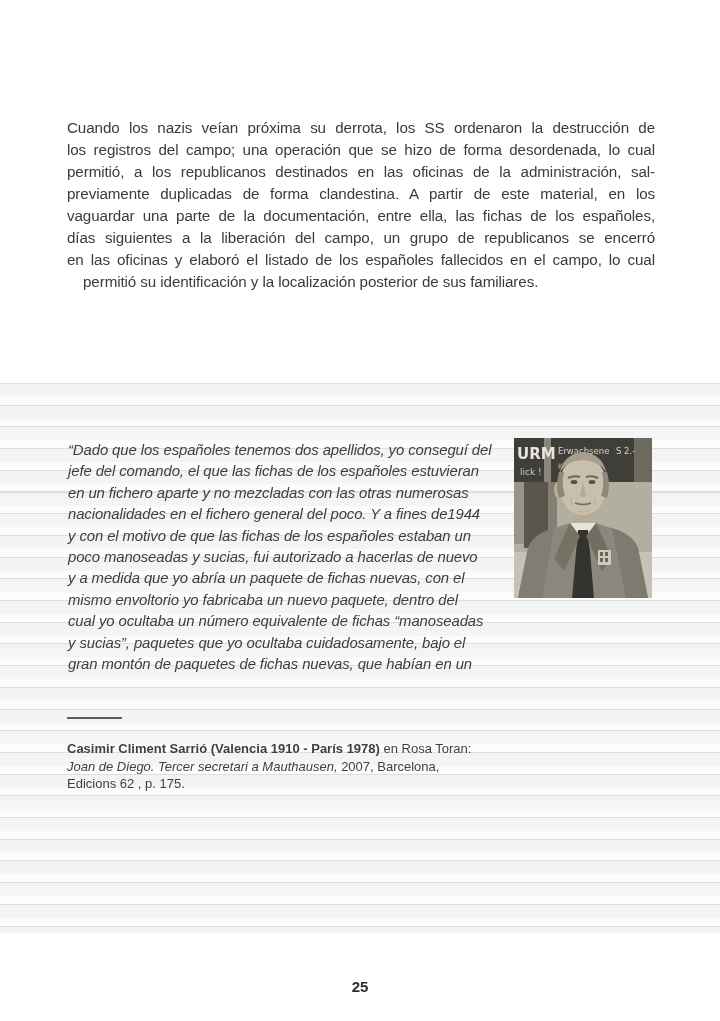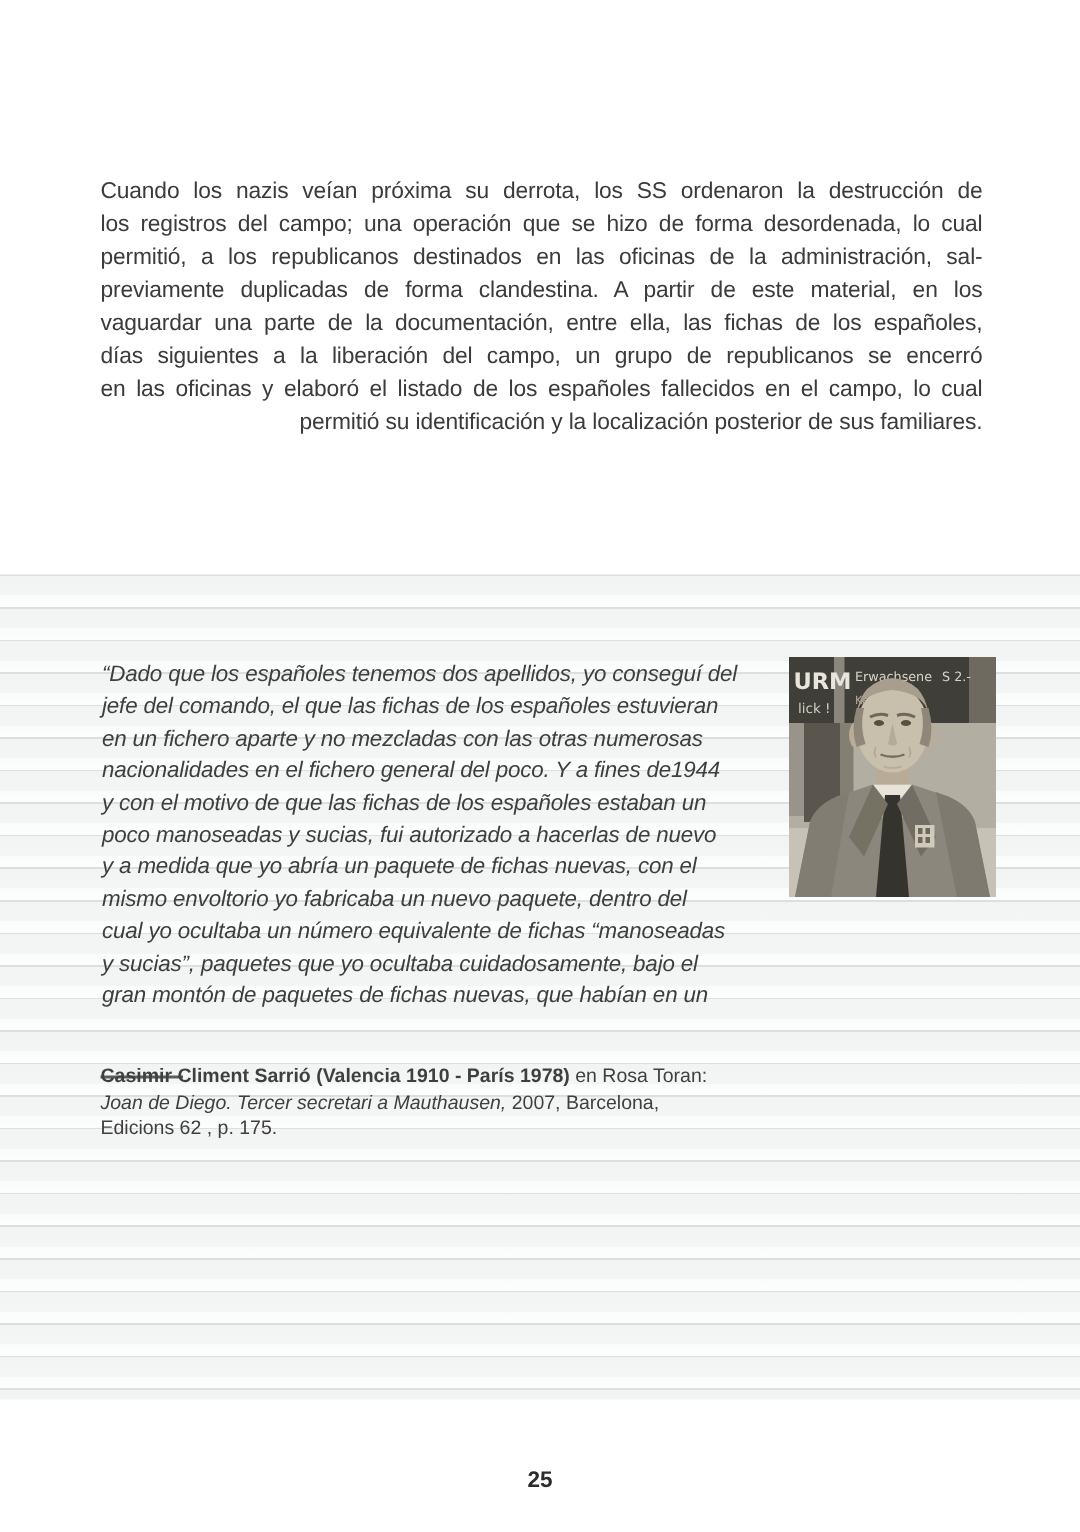--- a/index.html
+++ b/index.html
@@ -11,50 +11,50 @@
     overflow:hidden;
     border-radius:30px;
   }
   
   .intro{
     position:absolute;left:67px;top:117px;width:588px;
     font-size:15.2px;line-height:22px;color:#3b3b3b;
     letter-spacing:-0.1px;
   }
   .intro .jline{text-align:justify;text-align-last:justify;}
-  .intro .lastline{text-align:right;}
+  .intro .lastline{text-align:left;margin-left:16px;}
   
   .ruled{
     position:absolute;left:0;top:383px;width:720px;height:550px;
     background:repeating-linear-gradient(
       to bottom,
       #dcdfe0 0px, #dcdfe0 1px,
       #f2f4f4 1px, #f4f6f6 14px,
       #fafbfb 14px, #fdfdfd 21.7px
     );
   }
   
   .quote{
     position:absolute;left:68px;top:440px;width:452px;
     font-size:14.9px;line-height:21.4px;
     font-style:italic;color:#3e3e3e;letter-spacing:-0.1px;
   }
   
   .photo{
-    position:absolute;left:514px;top:438px;width:138px;height:132px;margin-left:12px;
+    position:absolute;left:514px;top:438px;width:138px;height:132px;
   }
   .photo svg{display:block;}
   .photo text{font-family:"DejaVu Sans", sans-serif;}
   
   .divider{
     position:absolute;left:67px;top:717px;width:55px;height:0;
     border-top:2px solid #5c5c5c;
   }
   .attribution{
-    position:absolute;left:67px;top:708px;width:480px;
+    position:absolute;left:67px;top:740px;width:480px;
     font-size:13px;line-height:17.6px;color:#3f3f3f;
   }
   .attribution .row{white-space:nowrap;}
   .attribution .b{font-weight:bold;}
   .attribution .i{font-style:italic;}
   
   .pagenum{
     position:absolute;left:0;top:960px;width:720px;
     text-align:center;font-size:15px;font-weight:bold;color:#2c2c2c;margin-top:18px;
   }

